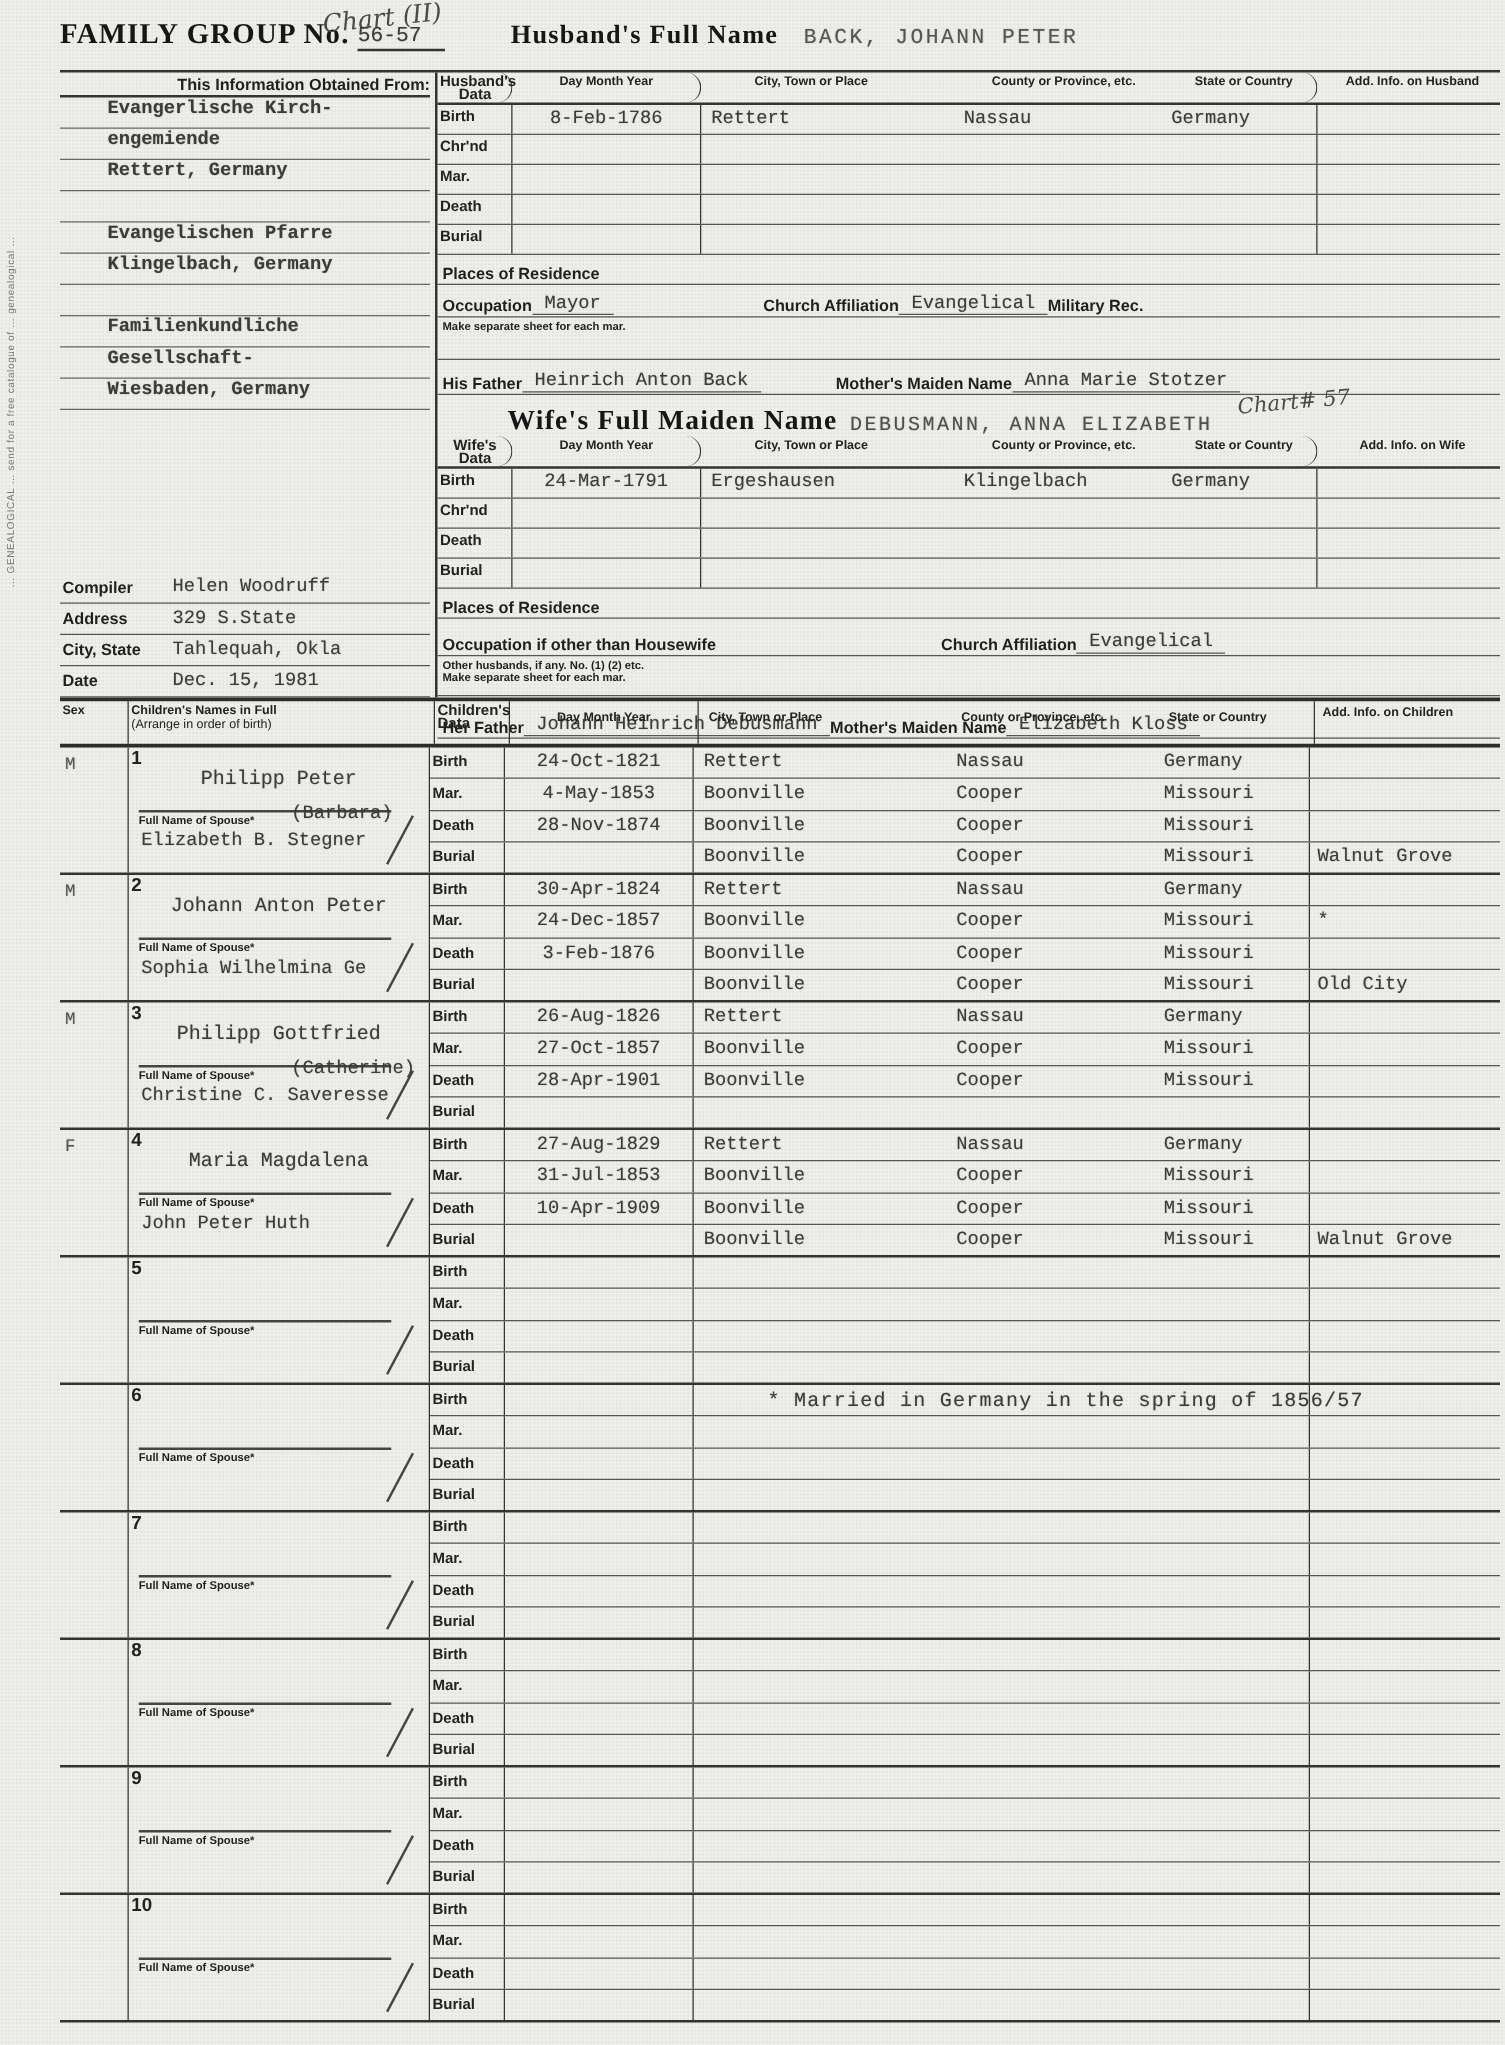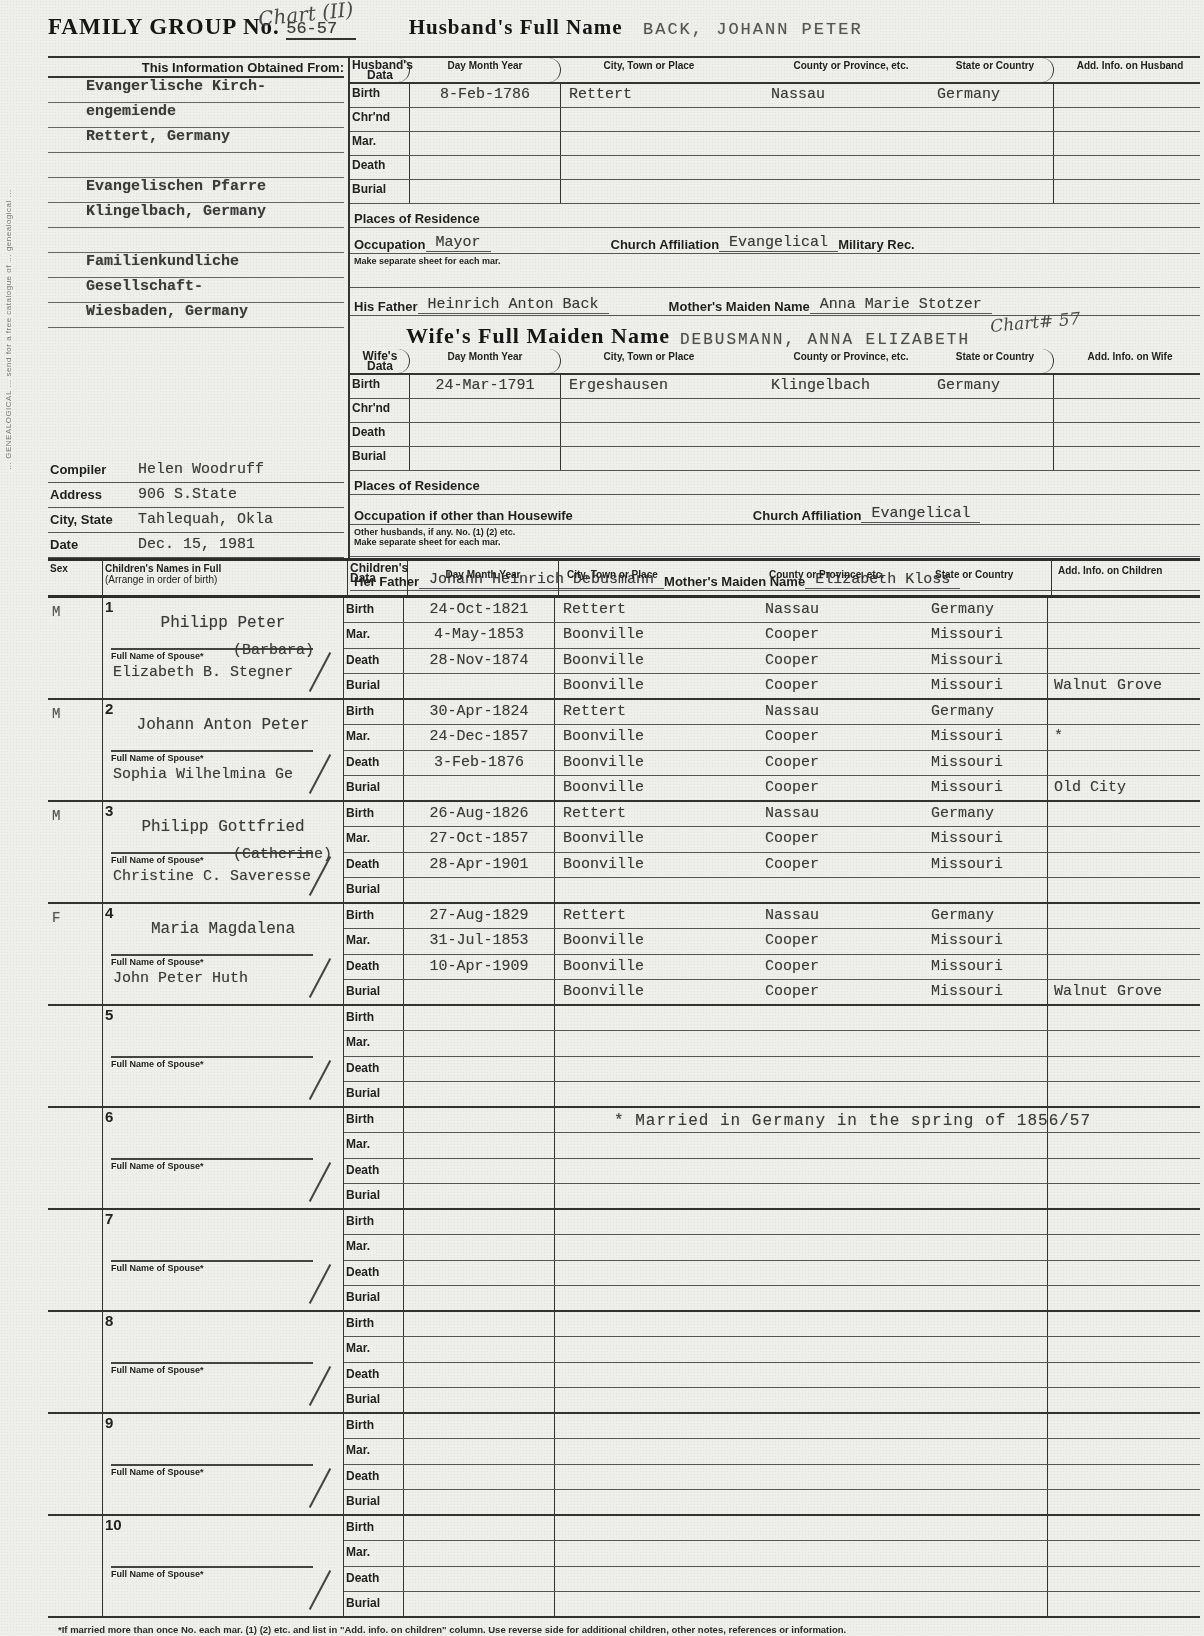--- a/index.html
+++ b/index.html
@@ -113,21 +113,21 @@
             <div class="src-line t">Gesellschaft-</div>
             <div class="src-line t">Wiesbaden, Germany</div>
           </div>
         <div class="meta">
           <div class="meta-row">
               <span class="lbl p">Compiler</span>
               <span class="val t">Helen Woodruff</span>
             </div>
           <div class="meta-row">
               <span class="lbl p">Address</span>
-              <span class="val t">906 S.State</span>
+              <span class="val t">329 S.State</span>
             </div>
           <div class="meta-row">
               <span class="lbl p">City, State</span>
               <span class="val t">Tahlequah, Okla</span>
             </div>
           <div class="meta-row">
               <span class="lbl p">Date</span>
               <span class="val t">Dec. 15, 1981</span>
             </div>
         </div>
@@ -730,15 +730,14 @@
                 <div class="c-city t dval"></div>
                 <div class="c-cty t dval"></div>
                 <div class="c-st t dval"></div>
                 <div class="c-add t dval"></div>
               </div>
             </div>
           </div>
         </div>
     </div>
 
-    <div class="footer">*If married more than once No. each mar. (1) (2) etc. and list in "Add. info. on children" column.  Use reverse side for additional children, other notes, references or information.</div>
   </div>
 </div>
 
 </body></html>

